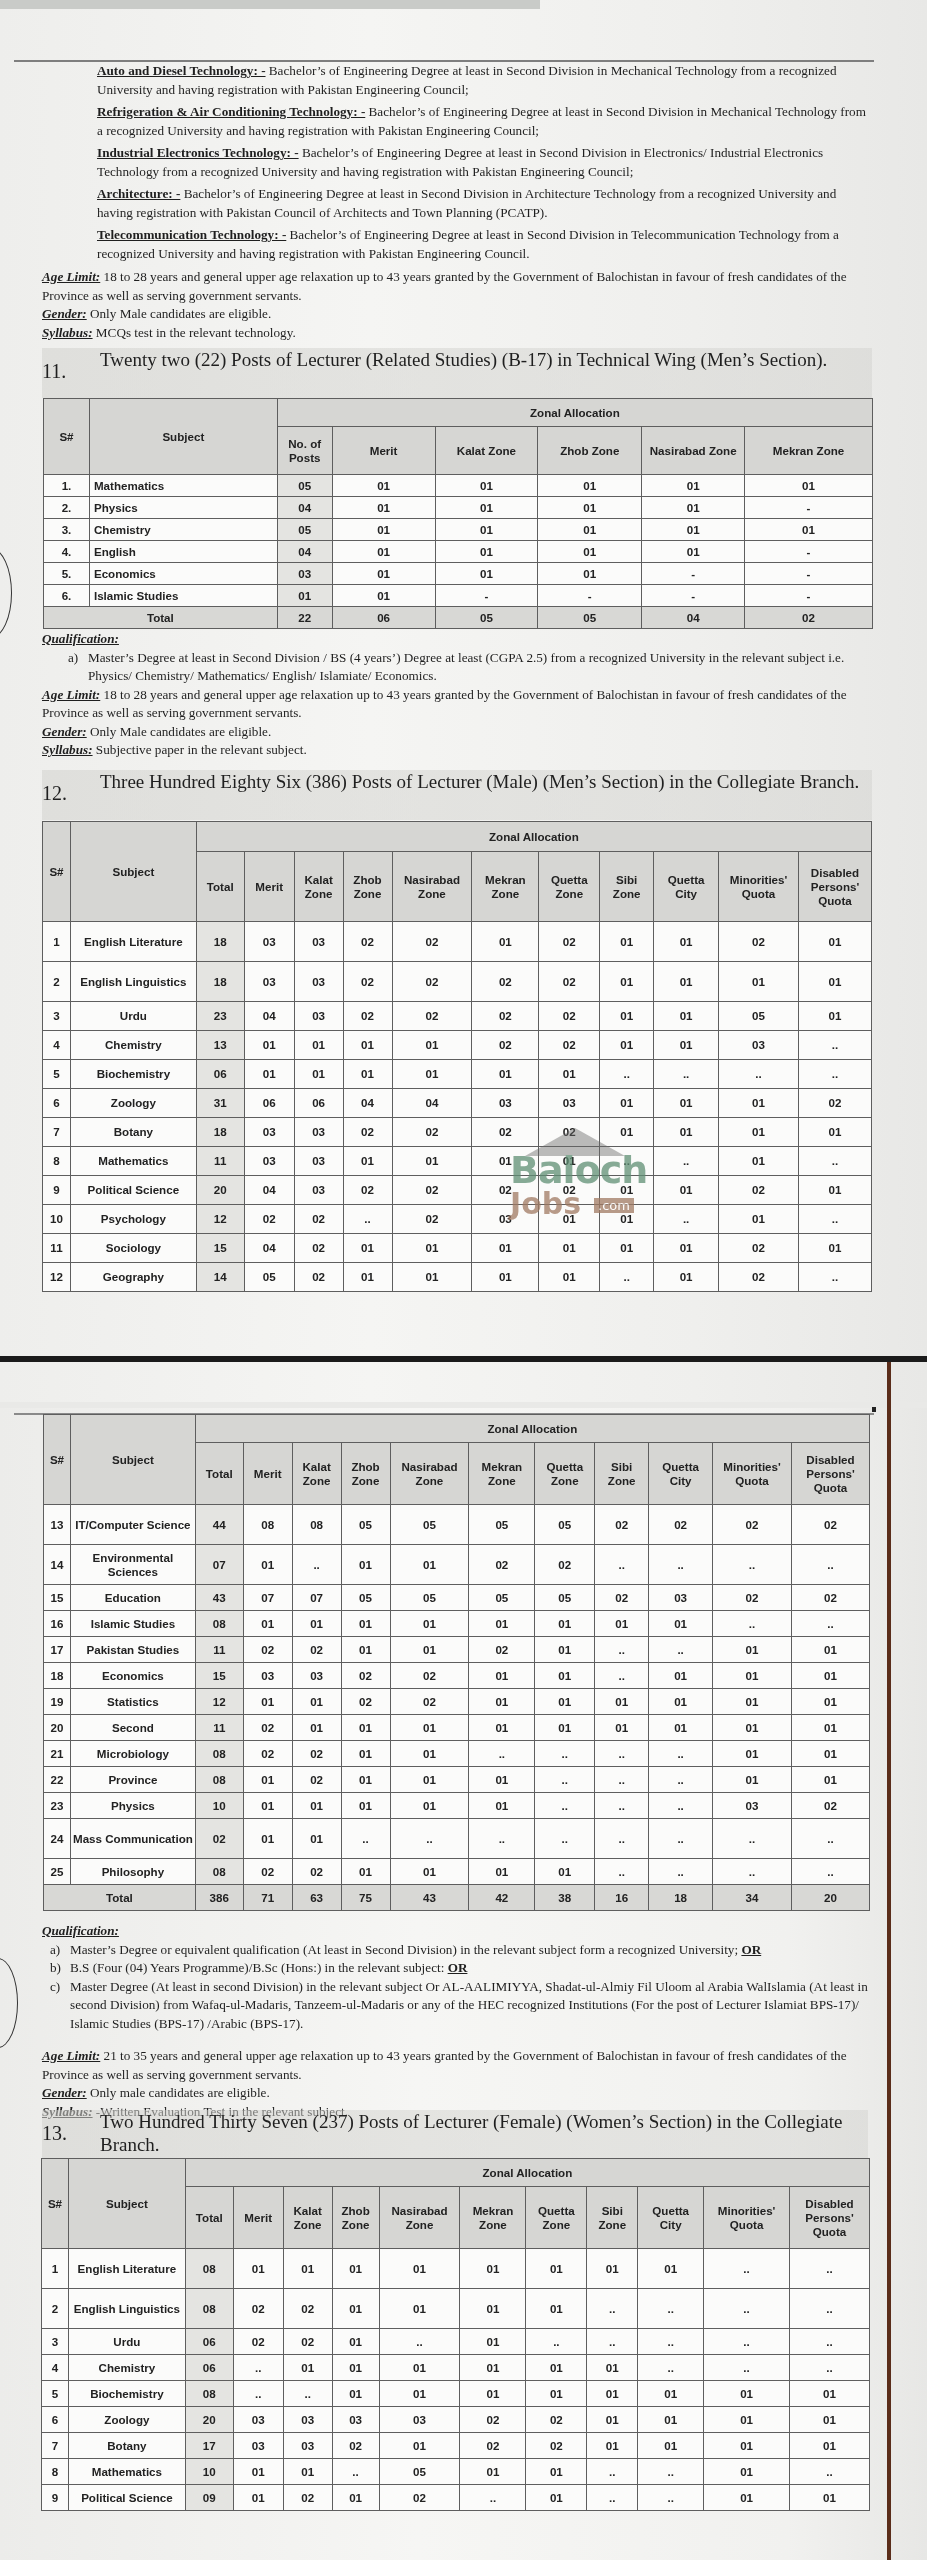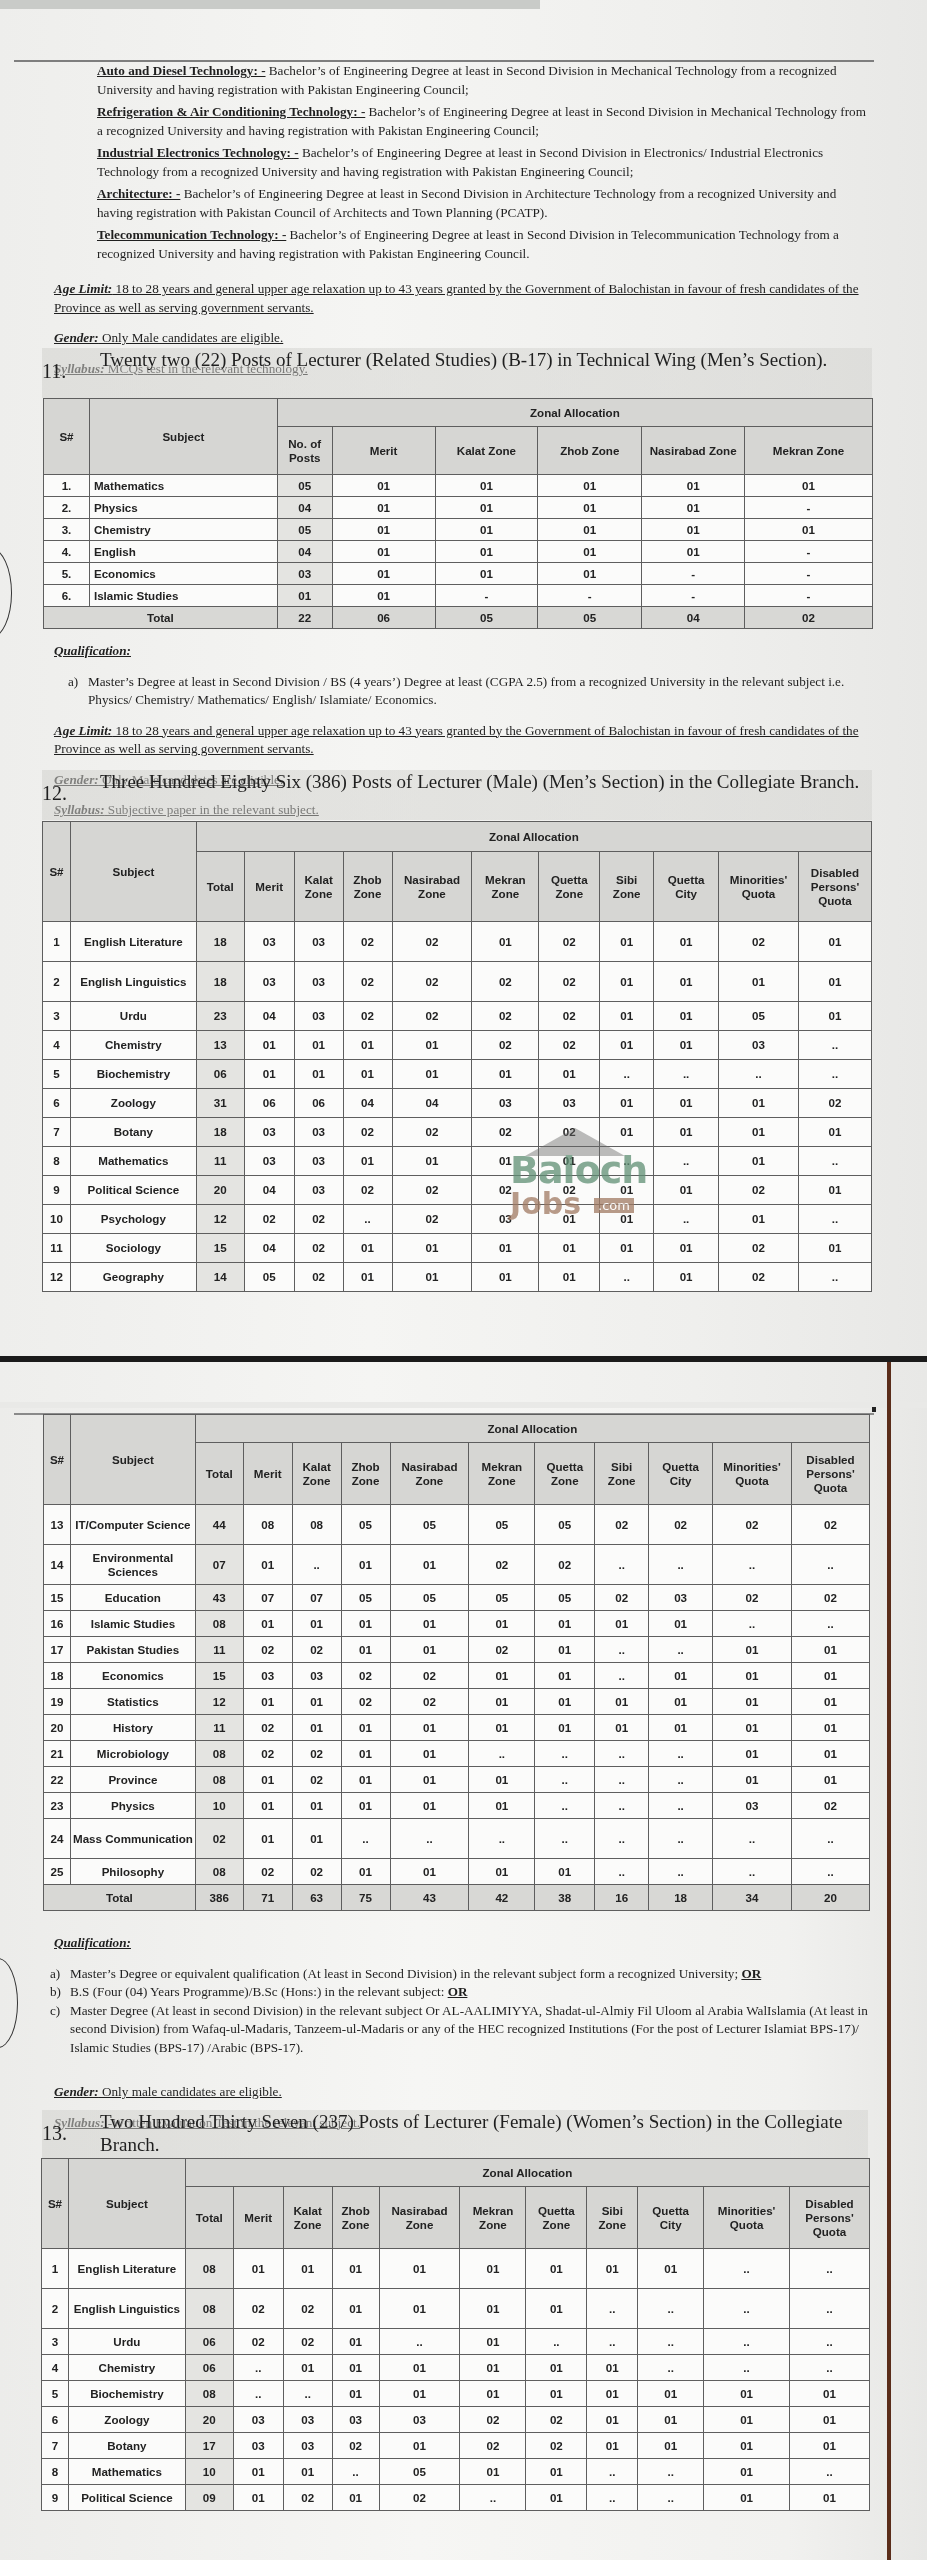--- a/index.html
+++ b/index.html
@@ -13,21 +13,21 @@
   .top-rule { position: absolute; left: 14px; top: 60px; width: 860px; height: 2px; background: #7e7e7e; }
   .page-break { position: absolute; left: 0; top: 1356px; width: 927px; height: 6px; background: #1b1b1b; }
   .right-bar { position: absolute; left: 887px; top: 1362px; width: 4px; height: 1198px; background: #5a2d1a; }
   .right-dot { position: absolute; left: 872px; top: 1407px; width: 4px; height: 5px; background: #222; }
   .top-rule-2 { position: absolute; left: 14px; top: 1413px; width: 860px; height: 2px; background: #8a8a8a; }
 
   .block { position: absolute; left: 42px; width: 830px; font-size: 13.2px; line-height: 18.5px; }
   .tech-item { padding-left: 55px; margin-bottom: 4px; }
   .tech-item .lbl { font-weight: bold; text-decoration: underline; }
   .para .lbl { font-style: italic; font-weight: bold; text-decoration: underline; }
-  .para { margin: 12px; text-decoration: underline; }
+  .para { margin: 0; }
   .qual-list { padding-left: 26px; }
   .qual-item { display: flex; }
   .qual-item .mark { width: 20px; flex: 0 0 20px; }
   .or { font-weight: bold; text-decoration: underline; }
 
   .sec-heading { position: absolute; left: 42px; width: 830px; display: flex; font-weight: normal; font-size: 19px; line-height: 23px; background: linear-gradient(90deg, rgba(210,210,206,0.55), rgba(200,200,196,0.35)); }
   .sec-heading .num { width: 58px; flex: 0 0 58px; padding-top: 12px; font-size: 20px; }
 
   table.grid { position: absolute; border-collapse: collapse; font-family: "Liberation Sans", sans-serif; font-size: 11.6px; font-weight: bold; color: #222; }
   table.grid td, table.grid th { border: 1px solid #5e5e5e; text-align: center; vertical-align: middle; padding: 1px 2px; line-height: 14px; }
@@ -572,21 +572,21 @@
         <td>02</td>
         <td>01</td>
         <td>01</td>
         <td>01</td>
         <td>01</td>
         <td>01</td>
         <td>01</td>
       </tr>
       <tr style="height: 26px;">
         <td>20</td>
-        <td>History</td>
+        <td>Second</td>
         <td class=" shade">11</td>
         <td>02</td>
         <td>01</td>
         <td>01</td>
         <td>01</td>
         <td>01</td>
         <td>01</td>
         <td>01</td>
         <td>01</td>
         <td>01</td>
@@ -696,20 +696,21 @@
     <div class="qual-item">
       <span class="mark">b)</span>
       <span><span>B.S (Four (04) Years Programme)/B.Sc (Hons:) in the relevant subject: </span><span class="or">OR</span></span>
     </div>
     <div class="qual-item">
       <span class="mark">c)</span>
       <span>Master Degree (At least in second Division) in the relevant subject Or AL-AALIMIYYA, Shadat-ul-Almiy Fil Uloom al Arabia WalIslamia (At least in second Division) from Wafaq-ul-Madaris, Tanzeem-ul-Madaris or any of the HEC recognized Institutions (For the post of Lecturer Islamiat BPS-17)/ Islamic Studies (BPS-17) /Arabic (BPS-17).</span>
     </div>
   </div>
   <div style="height:14px;"></div>
+  <p class="para"><span class="lbl">Age Limit:</span><span> 21 to 35 years and general upper age relaxation up to 43 years granted by the Government of Balochistan in favour of fresh candidates of the Province as well as serving government servants.</span></p>
   <p class="para"><span class="lbl">Gender:</span><span> Only male candidates are eligible.</span></p>
   <p class="para"><span class="lbl">Syllabus:</span><span> -Written Evaluation Test in the relevant subject.</span></p>
 </div>
 
 <div class="sec-heading" style="top:2110px;height:48px;width:826px;">
   <span class="num">13.</span>
   <span>Two Hundred Thirty Seven (237) Posts of Lecturer (Female) (Women’s Section) in the Collegiate Branch.</span>
 </div>
 
 <table class="grid" style="left:41px;top:2158px;width:829px;">

